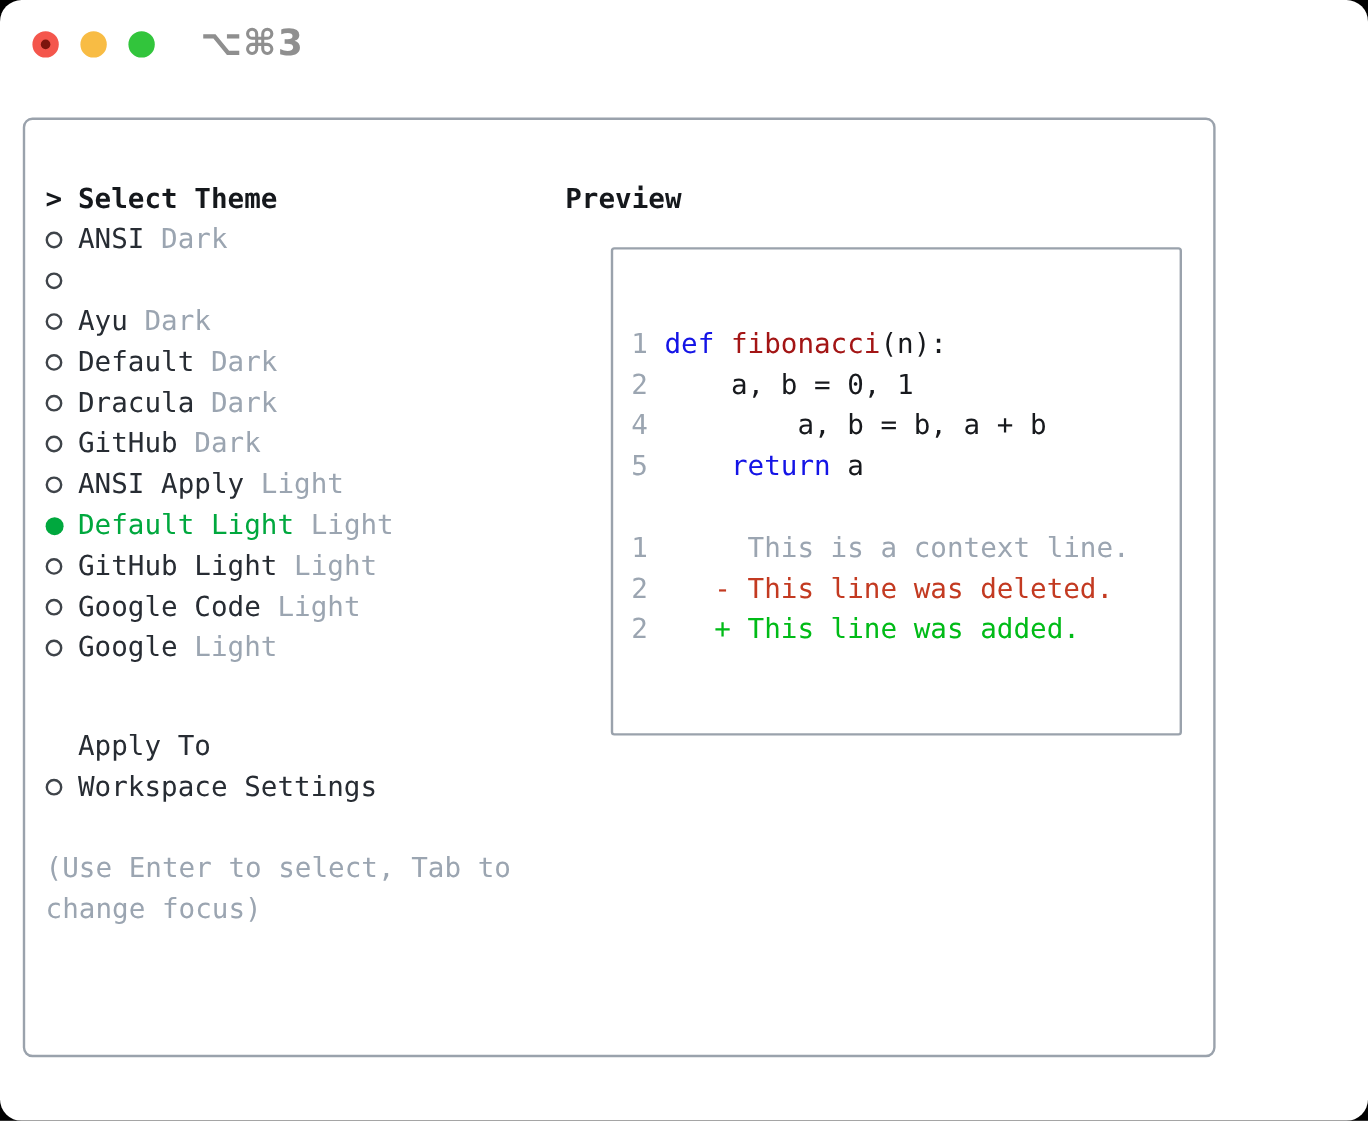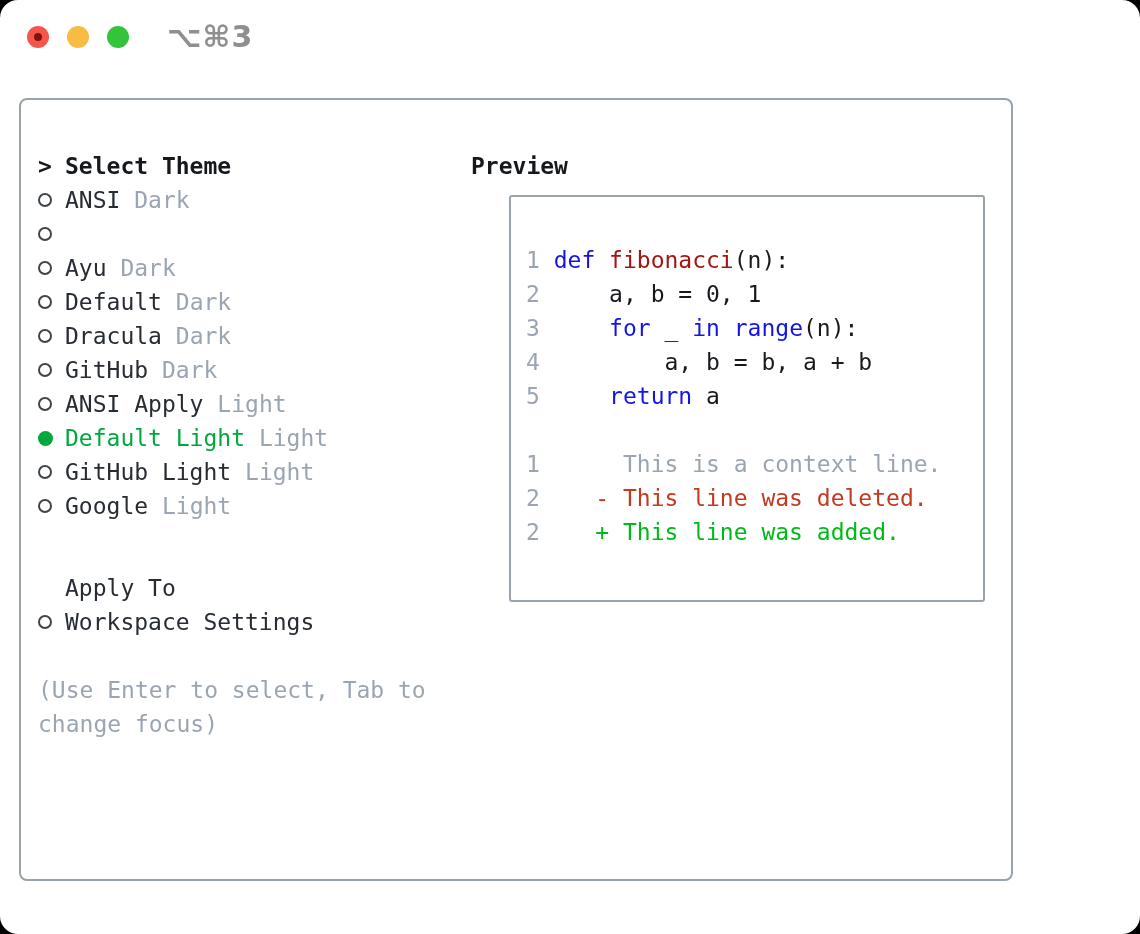--- a/index.html
+++ b/index.html
@@ -65,23 +65,23 @@
   .variant{color:var(--muted-gray);}
   .apply-section{margin-top:48px;}
   .hint-section{margin-top:34px;}
   .hint{color:var(--muted-gray);white-space:pre;}
   
   .preview-title{
     position:absolute;left:450px;top:49px;height:34px;line-height:34px;
     font-weight:bold;font-size:23px;color:var(--header-dark);
   }
   .preview-box{
-    position:absolute;left:488px;top:95px;width:476px;height:407px;
+    position:absolute;left:488px;top:106px;width:476px;height:407px;
     box-sizing:border-box;border:2px solid var(--border-gray);border-radius:3px;
-    padding:46px 0 0 15px;overflow:hidden;background:#fff;
+    padding:62px 0 0 15px;overflow:hidden;background:#fff;
   }
   .code-line{height:34px;line-height:34px;font-size:23px;white-space:pre;}
   .ln{color:var(--muted-gray);}
   .kw{color:var(--keyword-blue);}
   .fn{color:var(--function-red);}
   .pl{color:#17191d;}
   .ctx{color:var(--muted-gray);}
   .del{color:var(--diff-deleted-red);}
   .add{color:var(--diff-added-green);}
 </style>
@@ -152,20 +152,26 @@
             <span class="marker">
               <span class="circle filled"></span>
             </span>
             <span class="label"><span class="name sel">Default Light</span> <span class="variant">Light</span></span>
           </div>
           <div class="row">
             <span class="marker">
               <span class="circle"></span>
             </span>
             <span class="label"><span class="name">GitHub Light</span> <span class="variant">Light</span></span>
+          </div>
+          <div class="row">
+            <span class="marker">
+              <span class="circle"></span>
+            </span>
+            <span class="label"><span class="name">Google Code</span> <span class="variant">Light</span></span>
           </div>
           <div class="row">
             <span class="marker">
               <span class="circle"></span>
             </span>
             <span class="label"><span class="name">Google</span> <span class="variant">Light</span></span>
           </div>
         </div>
 
       <div class="apply-section">
@@ -189,21 +195,20 @@
       </div>
 
     </div>
 
     <div class="preview-title">Preview</div>
 
     <div class="preview-box">
       <div id="preview-code">
           <div class="code-line"><span class="ln">1 </span><span class="kw">def </span><span class="fn">fibonacci</span><span class="pl">(n):</span></div>
           <div class="code-line"><span class="ln">2 </span><span class="pl">    a, b = 0, 1</span></div>
-          <div class="code-line"><span class="ln">3 </span><span class="pl">    </span><span class="kw">for</span><span class="pl"> _ </span><span class="kw">in</span><span class="pl"> </span><span class="kw">range</span><span class="pl">(n):</span></div>
           <div class="code-line"><span class="ln">4 </span><span class="pl">        a, b = b, a + b</span></div>
           <div class="code-line"><span class="ln">5 </span><span class="pl">    </span><span class="kw">return</span><span class="pl"> a</span></div>
           <div class="code-line"></div>
           <div class="code-line"><span class="ln">1</span><span class="ctx">      This is a context line.</span></div>
           <div class="code-line"><span class="ln">2</span><span class="pl">    </span><span class="del">- This line was deleted.</span></div>
           <div class="code-line"><span class="ln">2</span><span class="pl">    </span><span class="add">+ This line was added.</span></div>
         </div>
     </div>
 
   </div>

